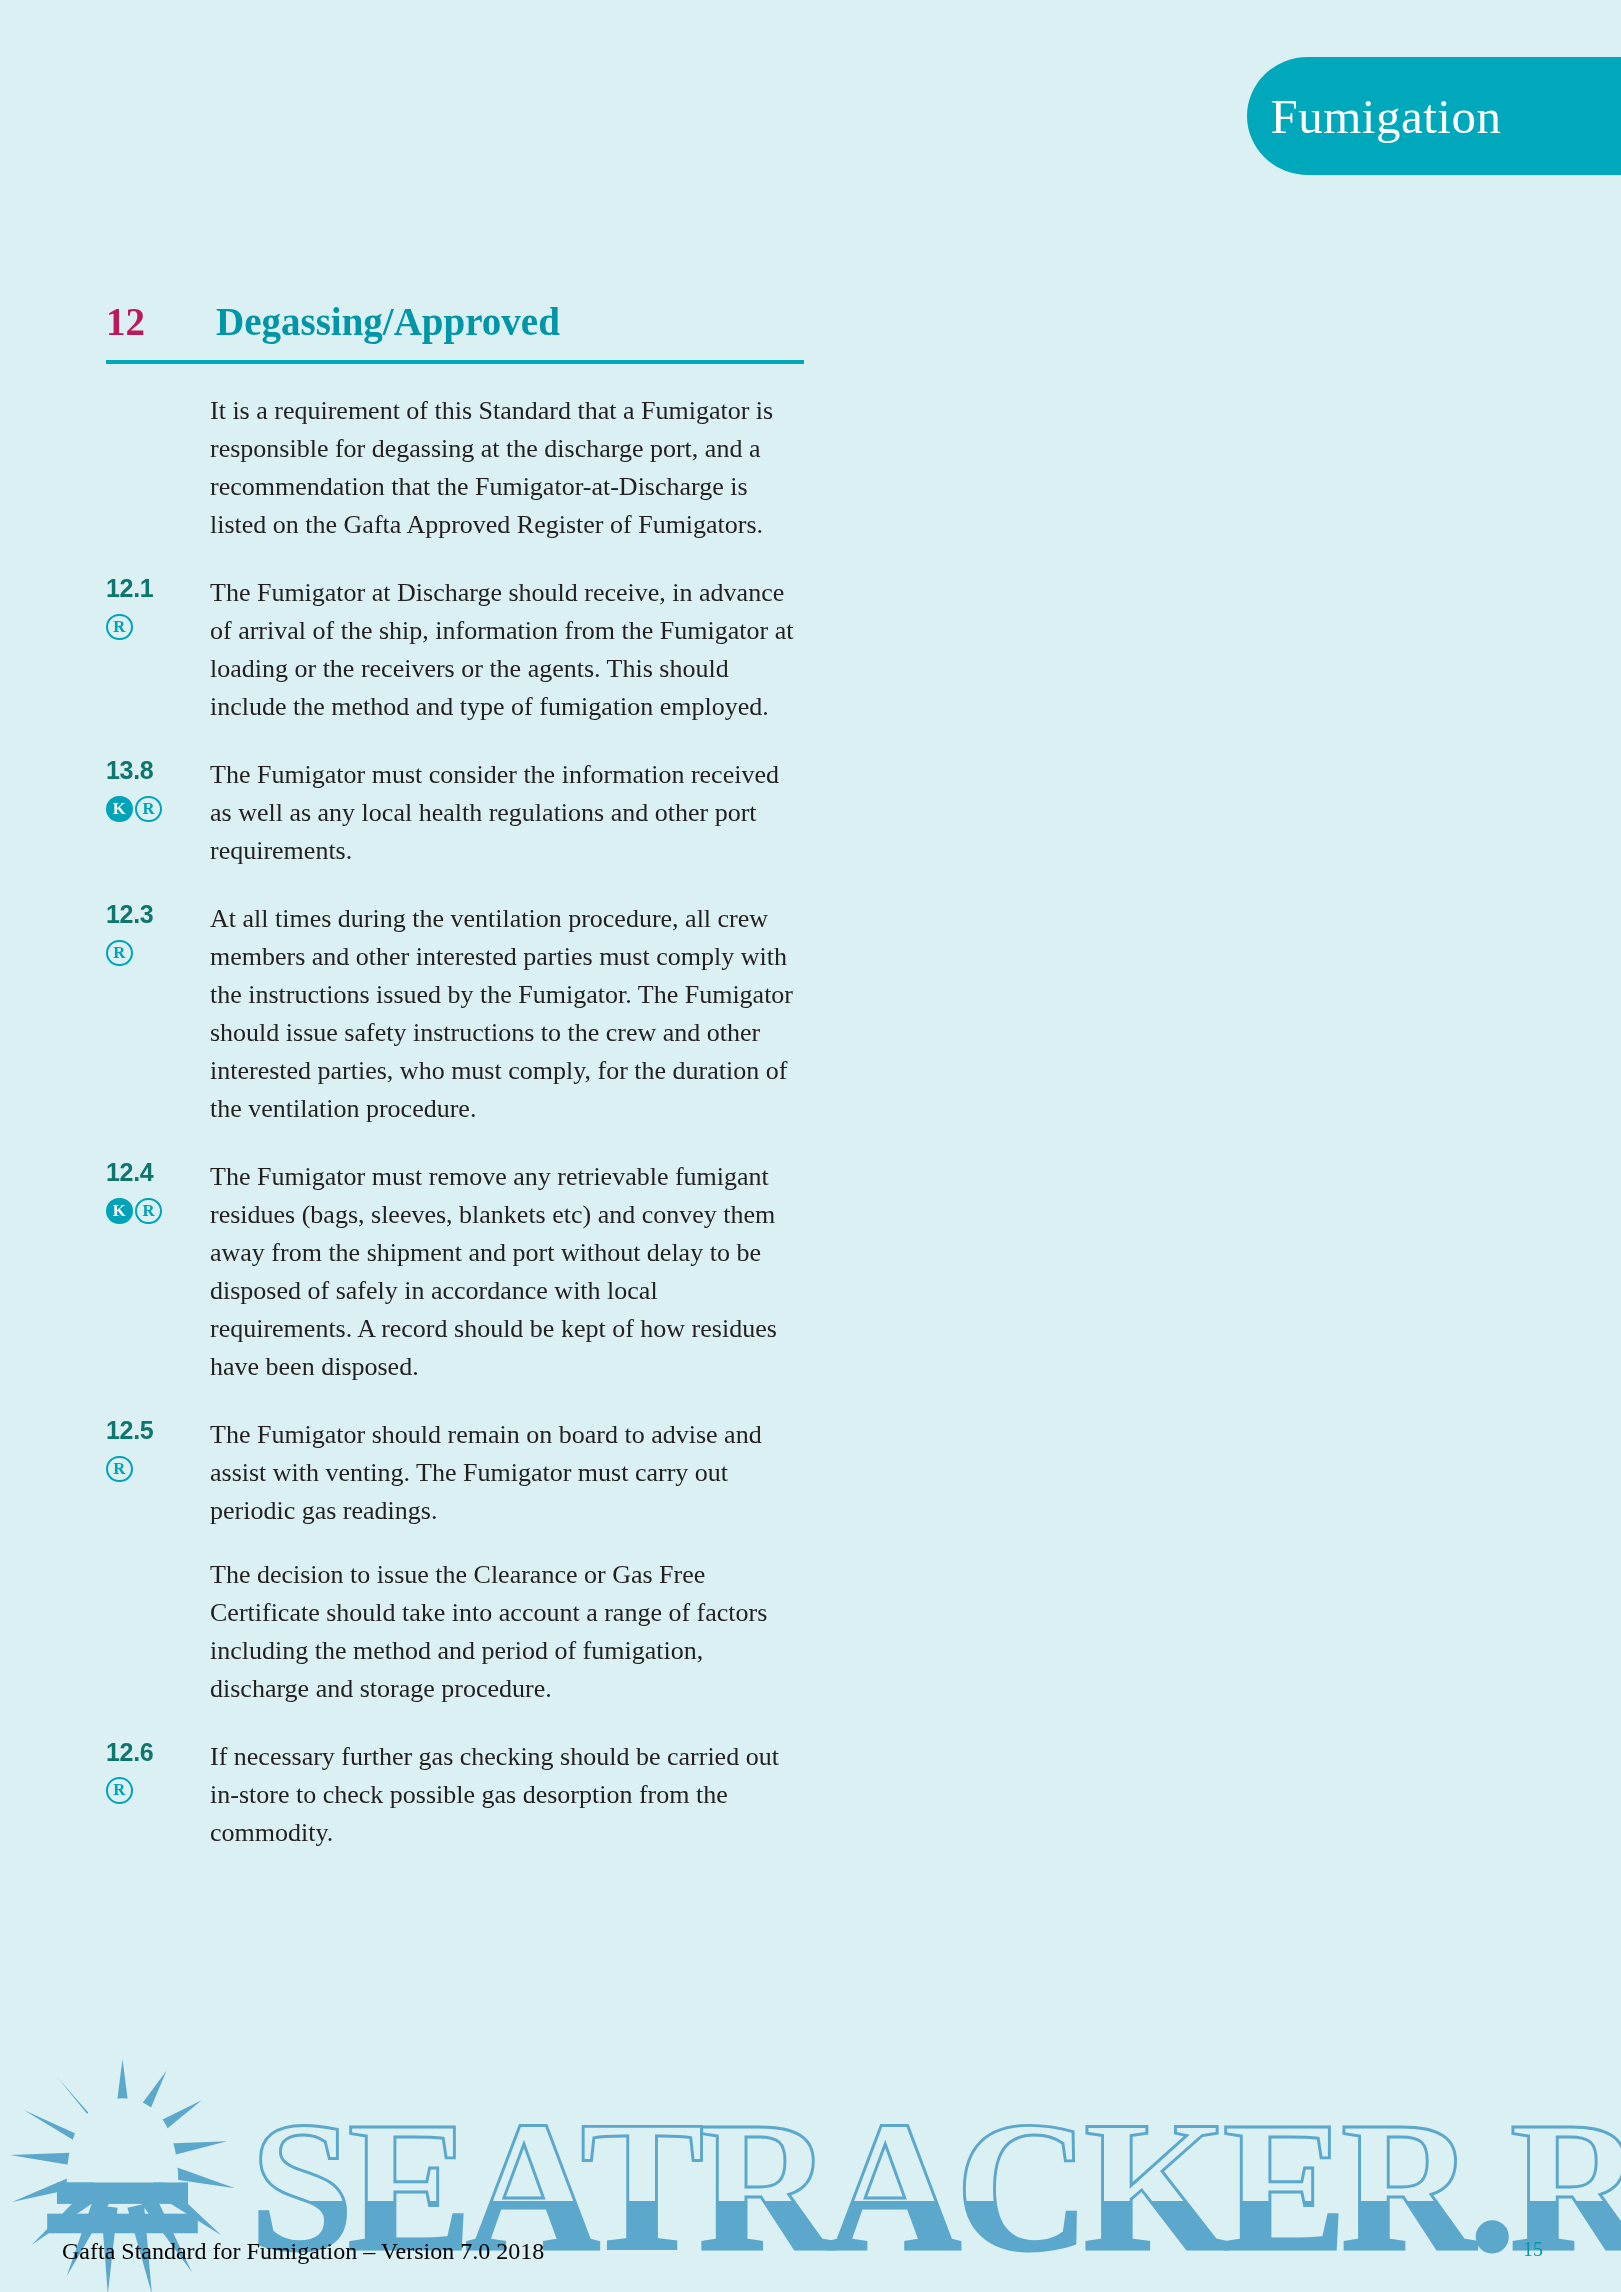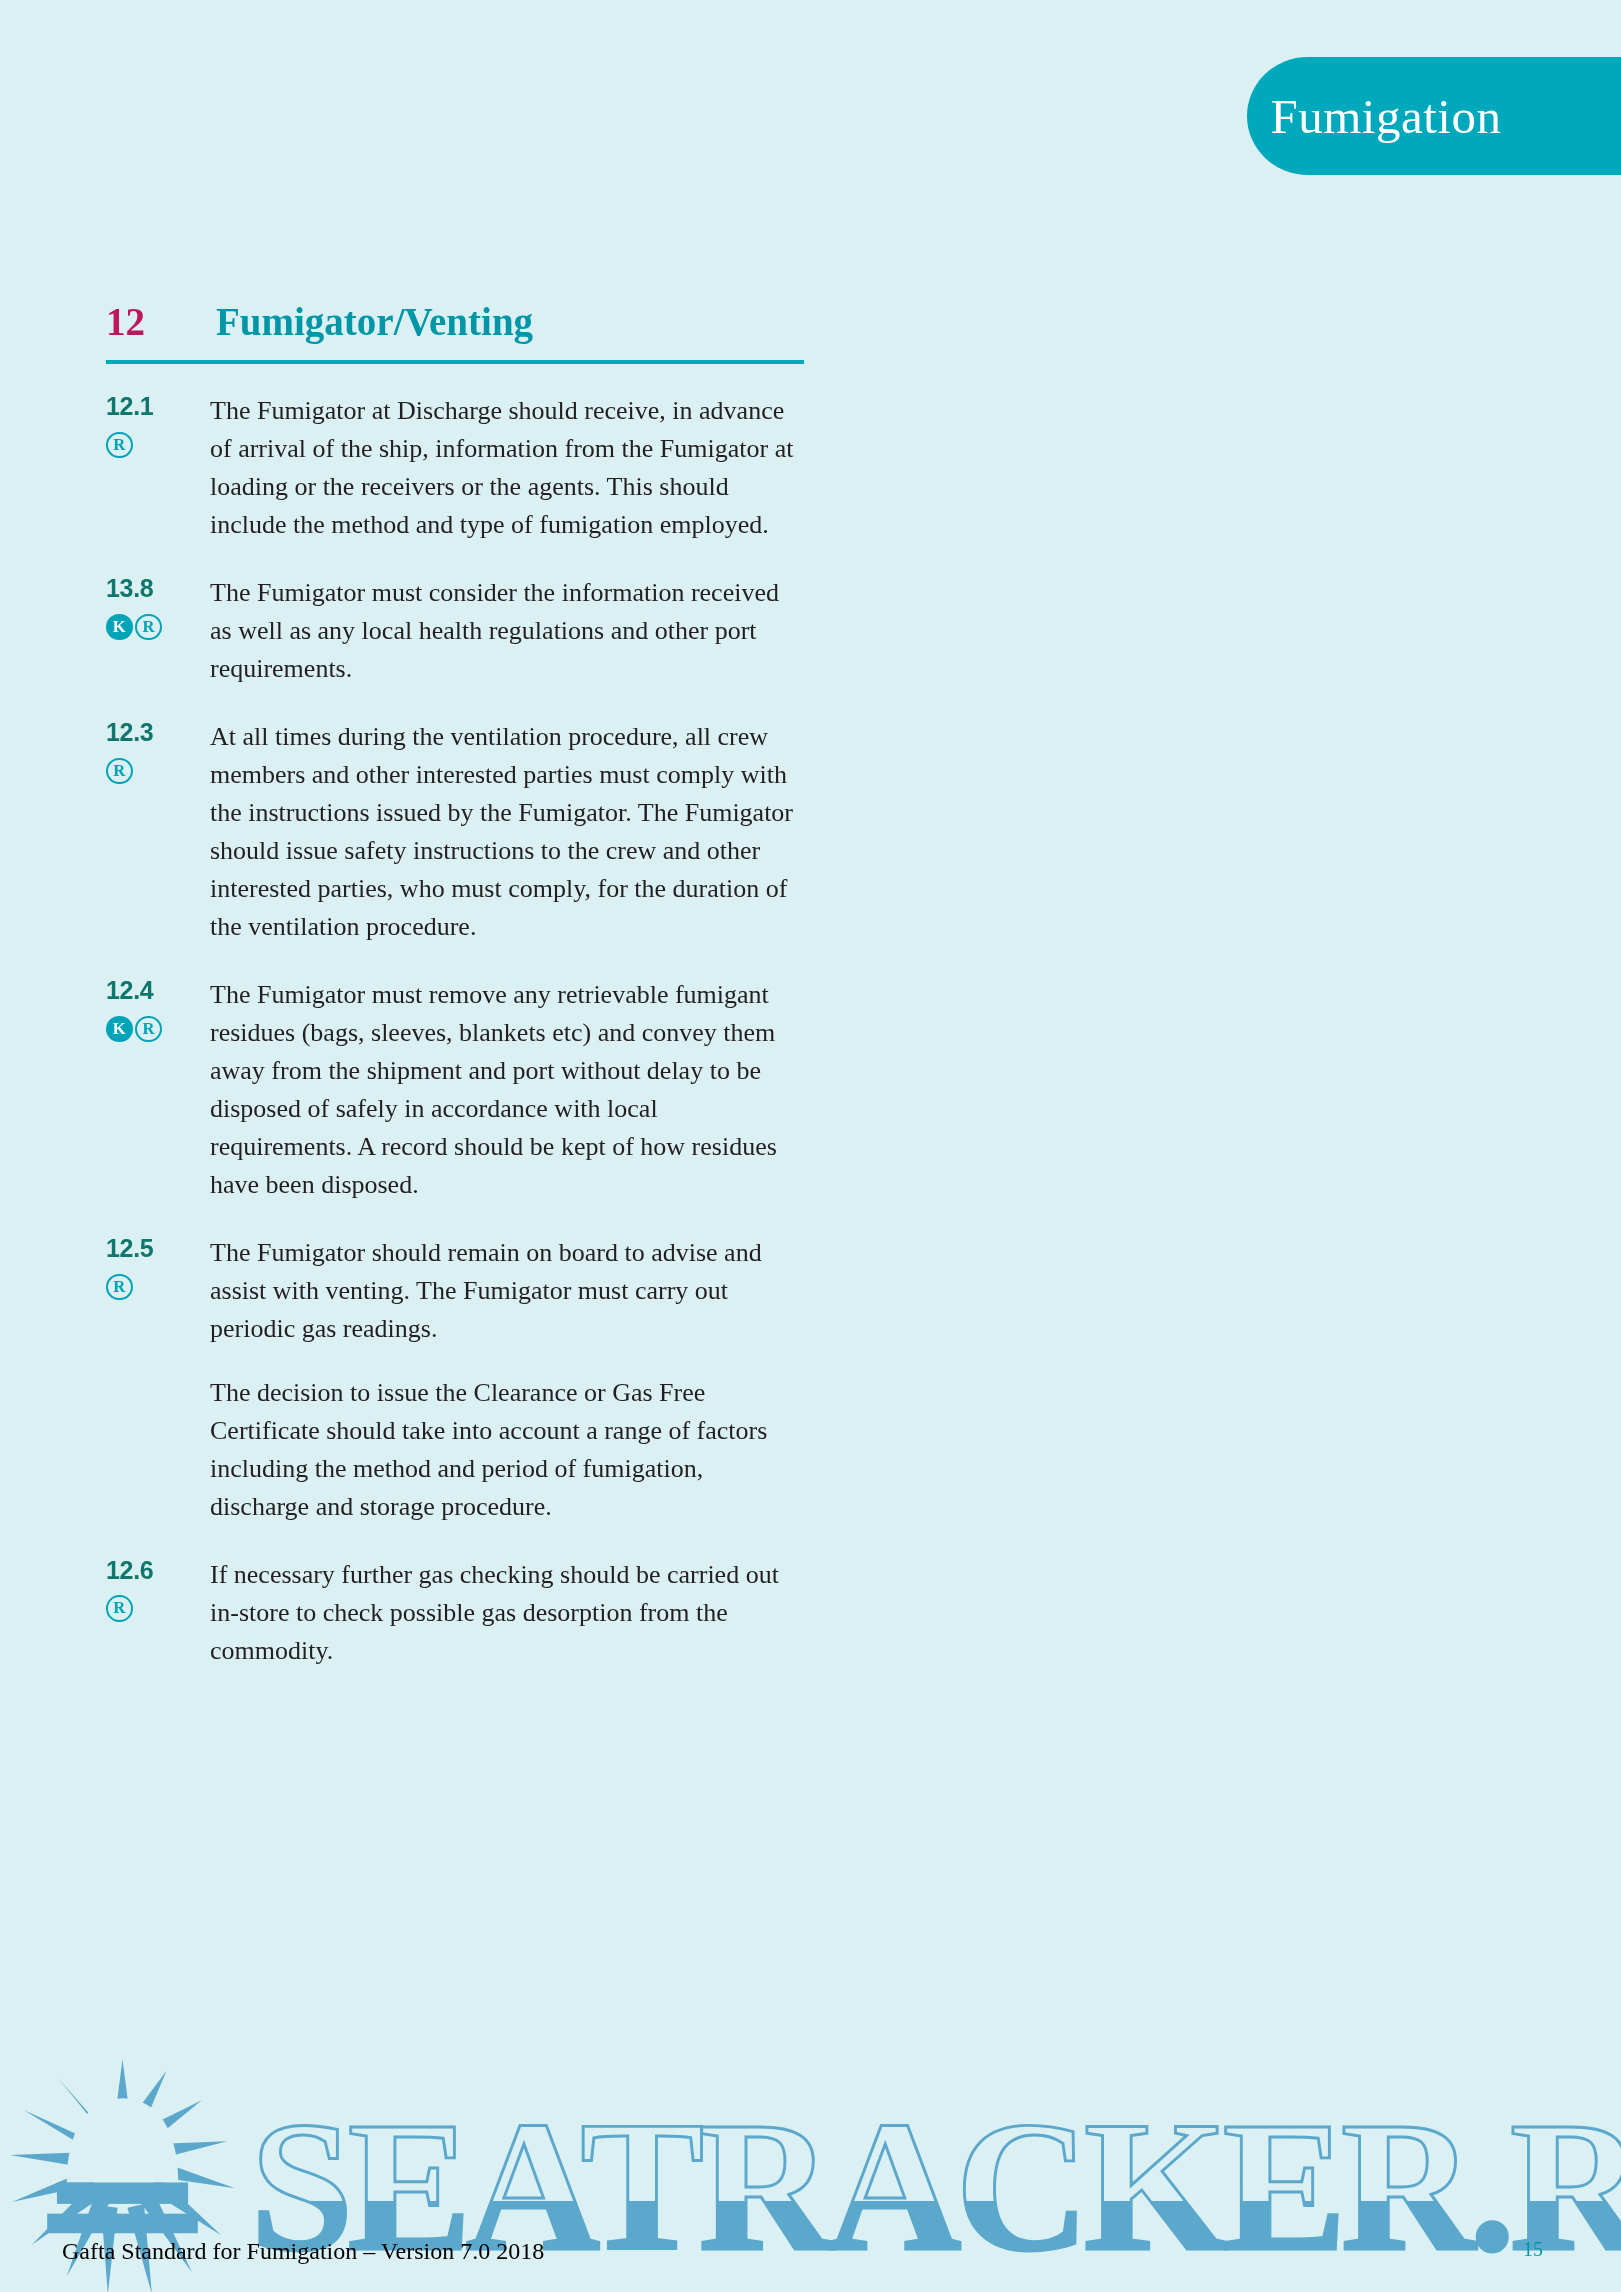--- a/index.html
+++ b/index.html
@@ -214,26 +214,32 @@
 
 <div class="page">
 
   <div class="header-tab">
     <span class="header-tab-title">Fumigation</span>
   </div>
 
   <div class="section-head">
     <div class="section-head-row">
       <span class="section-number">12</span>
-      <span class="section-title">Fumigator/Venting</span>
+      <span class="section-title">Degassing/Approved</span>
     </div>
     <div class="section-rule"></div>
   </div>
 
   <div class="clauses" id="clauses-container">
+      <div class="clause intro-clause">
+        <div class="clause-gutter"></div>
+        <div class="clause-body">
+          <p class="para">It is a requirement of this Standard that a Fumigator is responsible for degassing at the discharge port, and a recommendation that the Fumigator-at-Discharge is listed on the Gafta Approved Register of Fumigators.</p>
+        </div>
+      </div>
       <div class="clause">
         <div class="clause-gutter">
           <div class="clause-number">12.1</div>
           <div class="badge-row">
             <span class="badge badge-outline">R</span>
           </div>
         </div>
         <div class="clause-body">
           <p class="para">The Fumigator at Discharge should receive, in advance of arrival of the ship, information from the Fumigator at loading or the receivers or the agents. This should include the method and type of fumigation employed.</p>
         </div>

